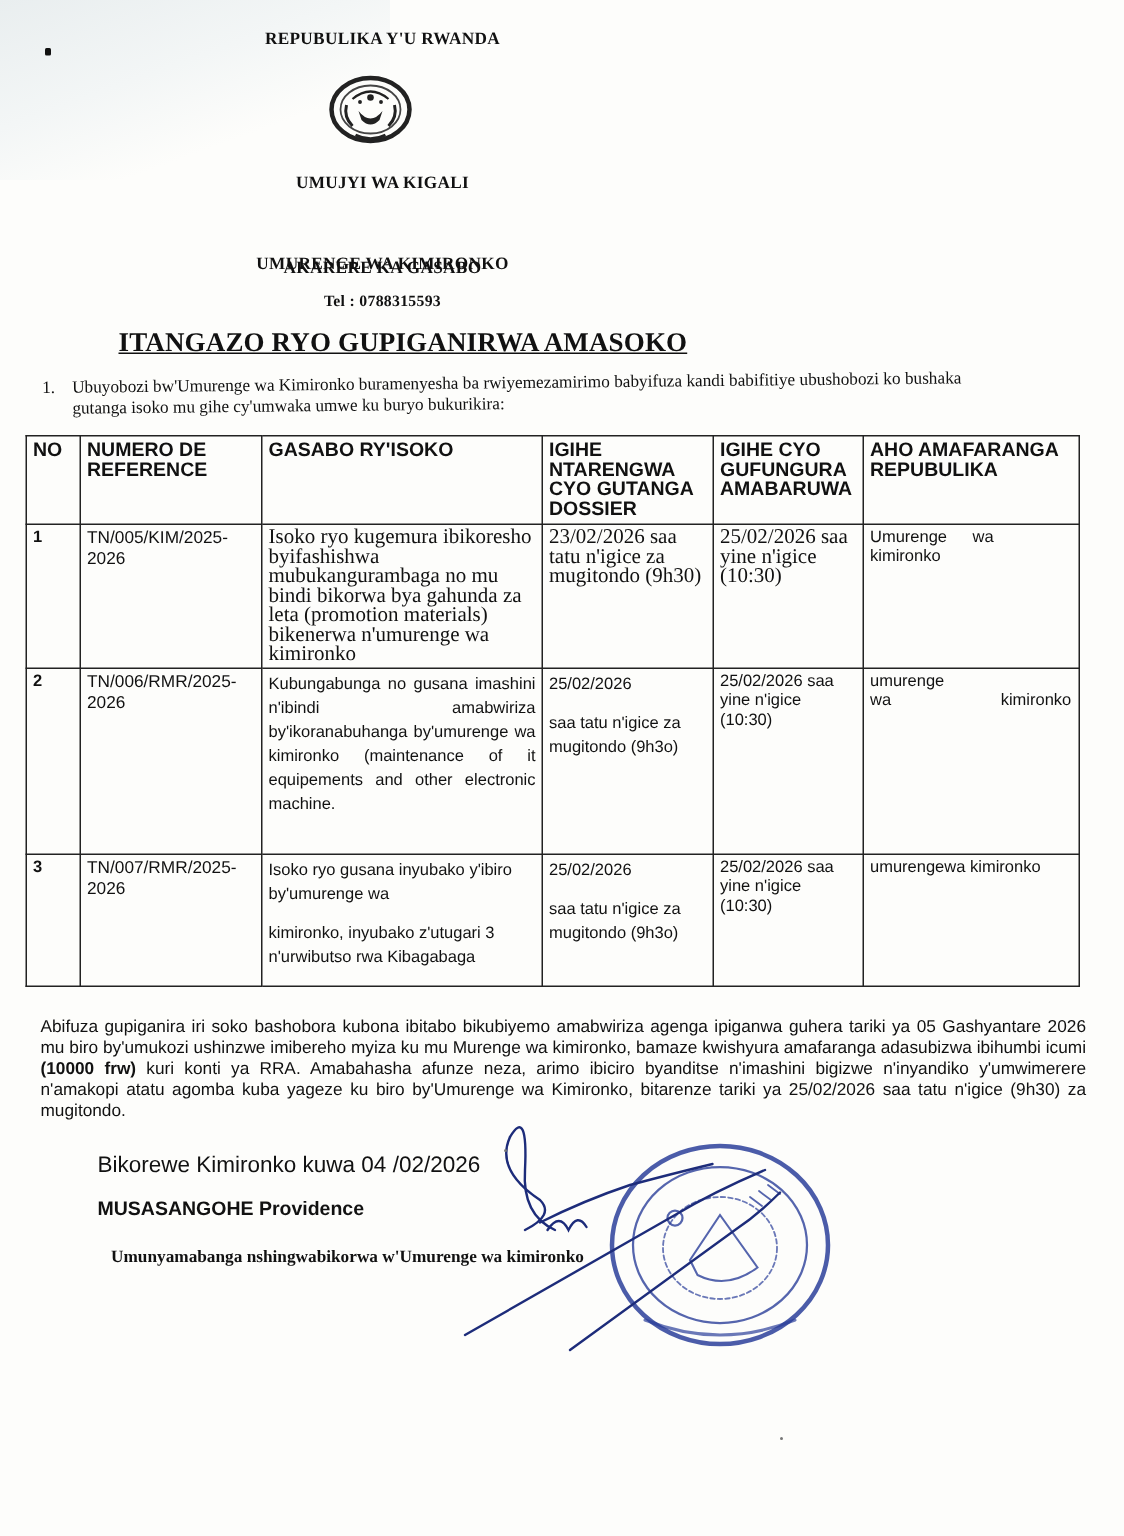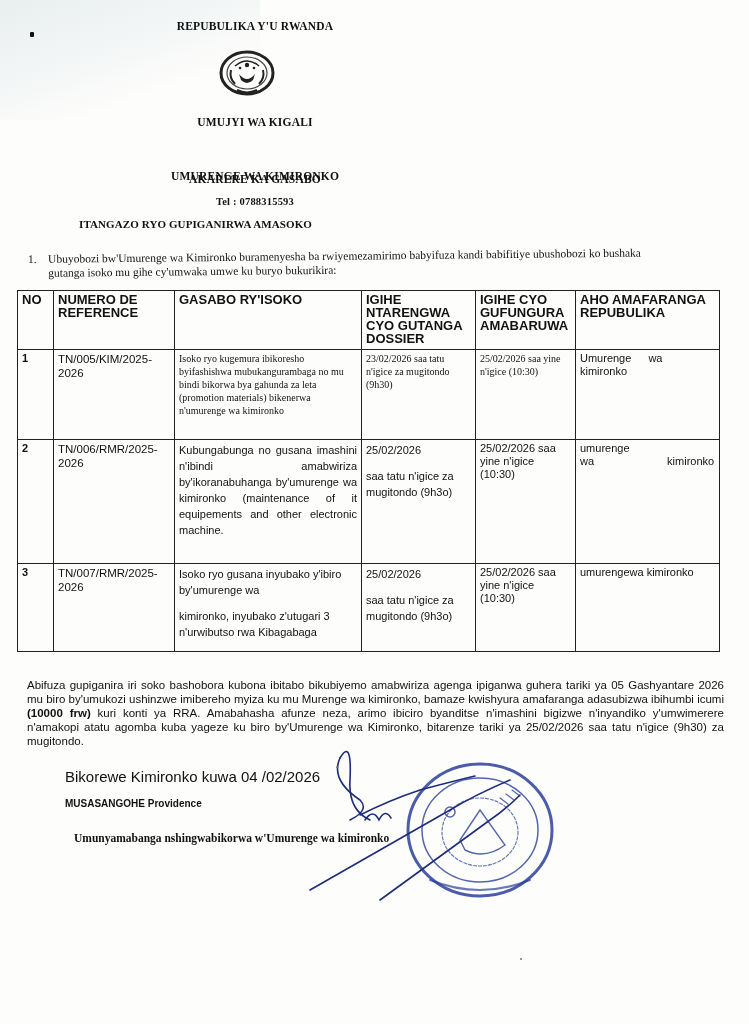--- a/index.html
+++ b/index.html
@@ -13,52 +13,52 @@
     background:linear-gradient(160deg, #e9eeef 0%, #f3f6f6 40%, rgba(253,253,251,0) 70%);
   }
   .dot { position:absolute; left:30px; top:32px; width:4px; height:5px; background:#111; border-radius:1px; }
   .hdr {
     position:absolute; left:110px; width:290px; text-align:center;
     font-family:"Liberation Serif", serif; font-weight:bold; font-size:11.5px; letter-spacing:0.2px;
   }
   .emblem { position:absolute; left:217px; top:48px; width:60px; height:50px; }
   .title {
     position:absolute; left:79px; top:218px;
-    font-weight:bold; font-size:11px; letter-spacing:0.1px;
+    font-weight:bold; font-size:18px; text-decoration:underline; letter-spacing:0.1px;
   }
   .intro {
     position:absolute; left:28px; top:252px; width:630px;
     font-size:11.5px; line-height:14px; transform:rotate(-0.6deg); transform-origin:left top;
   }
   .intro .num { position:absolute; left:0; top:0; }
   .intro .txt { margin-left:20px; }
   table.tbl {
     position:absolute; left:17px; top:290px; width:702px;
     border-collapse:collapse; table-layout:fixed;
   }
   .tbl th, .tbl td {
     border:1.5px solid #222; vertical-align:top; padding:2px 4px;
     text-align:left;
   }
   .tbl th {
     font-family:"Liberation Sans", sans-serif; font-weight:bold; font-size:13px; line-height:13px;
     height:54px;
   }
-  .tbl td { font-size:10px; line-height:13px; }
+  .tbl td { font-size:14px; line-height:13px; }
   .tbl td.sans { font-family:"Liberation Sans", sans-serif; font-size:11px; }
   .tbl td.ref { font-family:"Liberation Sans", sans-serif; font-size:11.5px; line-height:14px; }
   .tbl td.no { font-family:"Liberation Sans", sans-serif; font-weight:bold; font-size:11px; }
   .tbl td.just { text-align:justify; }
   .para {
     position:absolute; left:27px; top:678px; width:697px;
     font-family:"Liberation Sans", sans-serif; font-size:11.5px; line-height:14px; text-align:justify;
   }
   .para b { font-weight:bold; }
   .sig-date { position:absolute; left:65px; top:768px; font-family:"Liberation Sans", sans-serif; font-size:15px; }
-  .sig-name { position:absolute; left:65px; top:798px; font-family:"Liberation Sans", sans-serif; font-weight:bold; font-size:10px; }
+  .sig-name { position:absolute; left:65px; top:798px; font-family:"Liberation Sans", sans-serif; font-weight:bold; font-size:13px; }
   .sig-role { position:absolute; left:74px; top:832px; font-family:"Liberation Serif", serif; font-weight:bold; font-size:11.5px; }
   .stamp { position:absolute; left:300px; top:740px; width:260px; height:170px; }
   .tiny-dot { position:absolute; width:2px; height:2px; background:#777; border-radius:50%; }
 </style>
 </head>
 <body>
 
 <div class="shade"></div>
 <div class="dot"></div>
 

